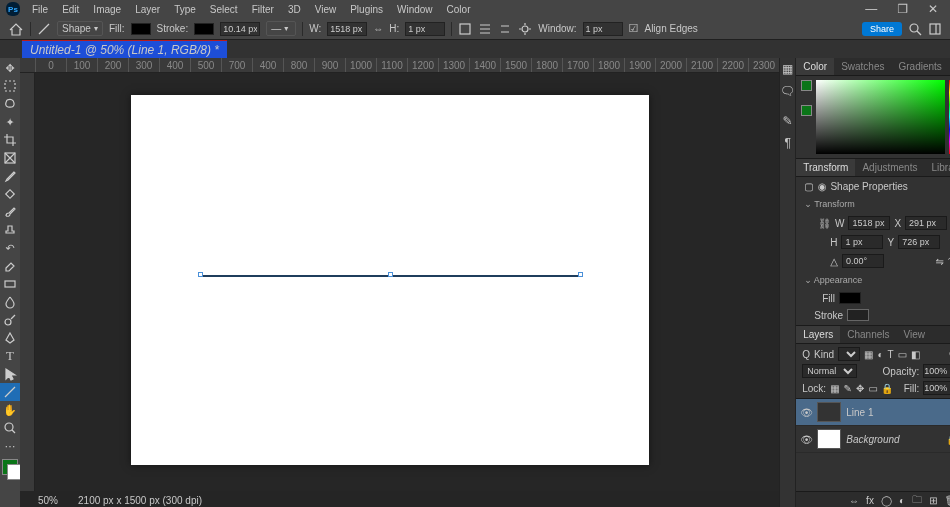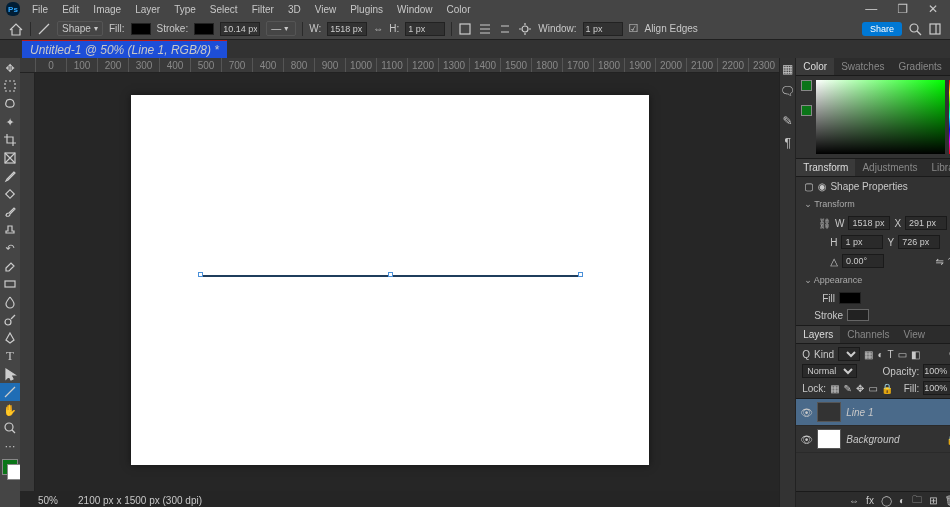--- a/index.html
+++ b/index.html
@@ -59,21 +59,21 @@
 .layP{flex:1;display:flex;flex-direction:column;border-top:1px solid #1a1a1a}
 .lctrl{padding:3px 6px;display:flex;flex-direction:column;gap:3px;font-size:9px;border-bottom:1px solid #1a1a1a}
 .lctrl .r{display:flex;align-items:center;gap:4px}
 .lctrl select,.lctrl input{background:#2a2a2a;border:1px solid #1a1a1a;color:#ccc;font-size:9px;height:14px}
 .layers{flex:1;overflow:auto}
 .layer{display:flex;align-items:center;padding:3px 4px;gap:5px;font-size:9px;border-bottom:1px solid #2a2a2a}
 .layer.sel{background:#4a6a8a}
 .layer .eye{width:12px;font-size:10px}
 .layer .thumb{width:24px;height:20px;background:#fff;border:1px solid #555;position:relative}
 .layer .thumb.shape{background:#333}
-.layer.sel .name{font-style:italic}
+.layer.sel .name{}
 .lfoot{height:18px;background:#2c2c2c;display:flex;align-items:center;justify-content:flex-end;gap:7px;padding:0 6px;font-size:10px;color:#888;border-top:1px solid #1a1a1a}
 svg{stroke:#ccc;fill:none;stroke-width:1.2}
 .ic{width:14px;height:14px}
 </style>
 </head>
 <body>
 
 <div class="menubar">
   <div class="logo">Ps</div>
   <span>File</span>

